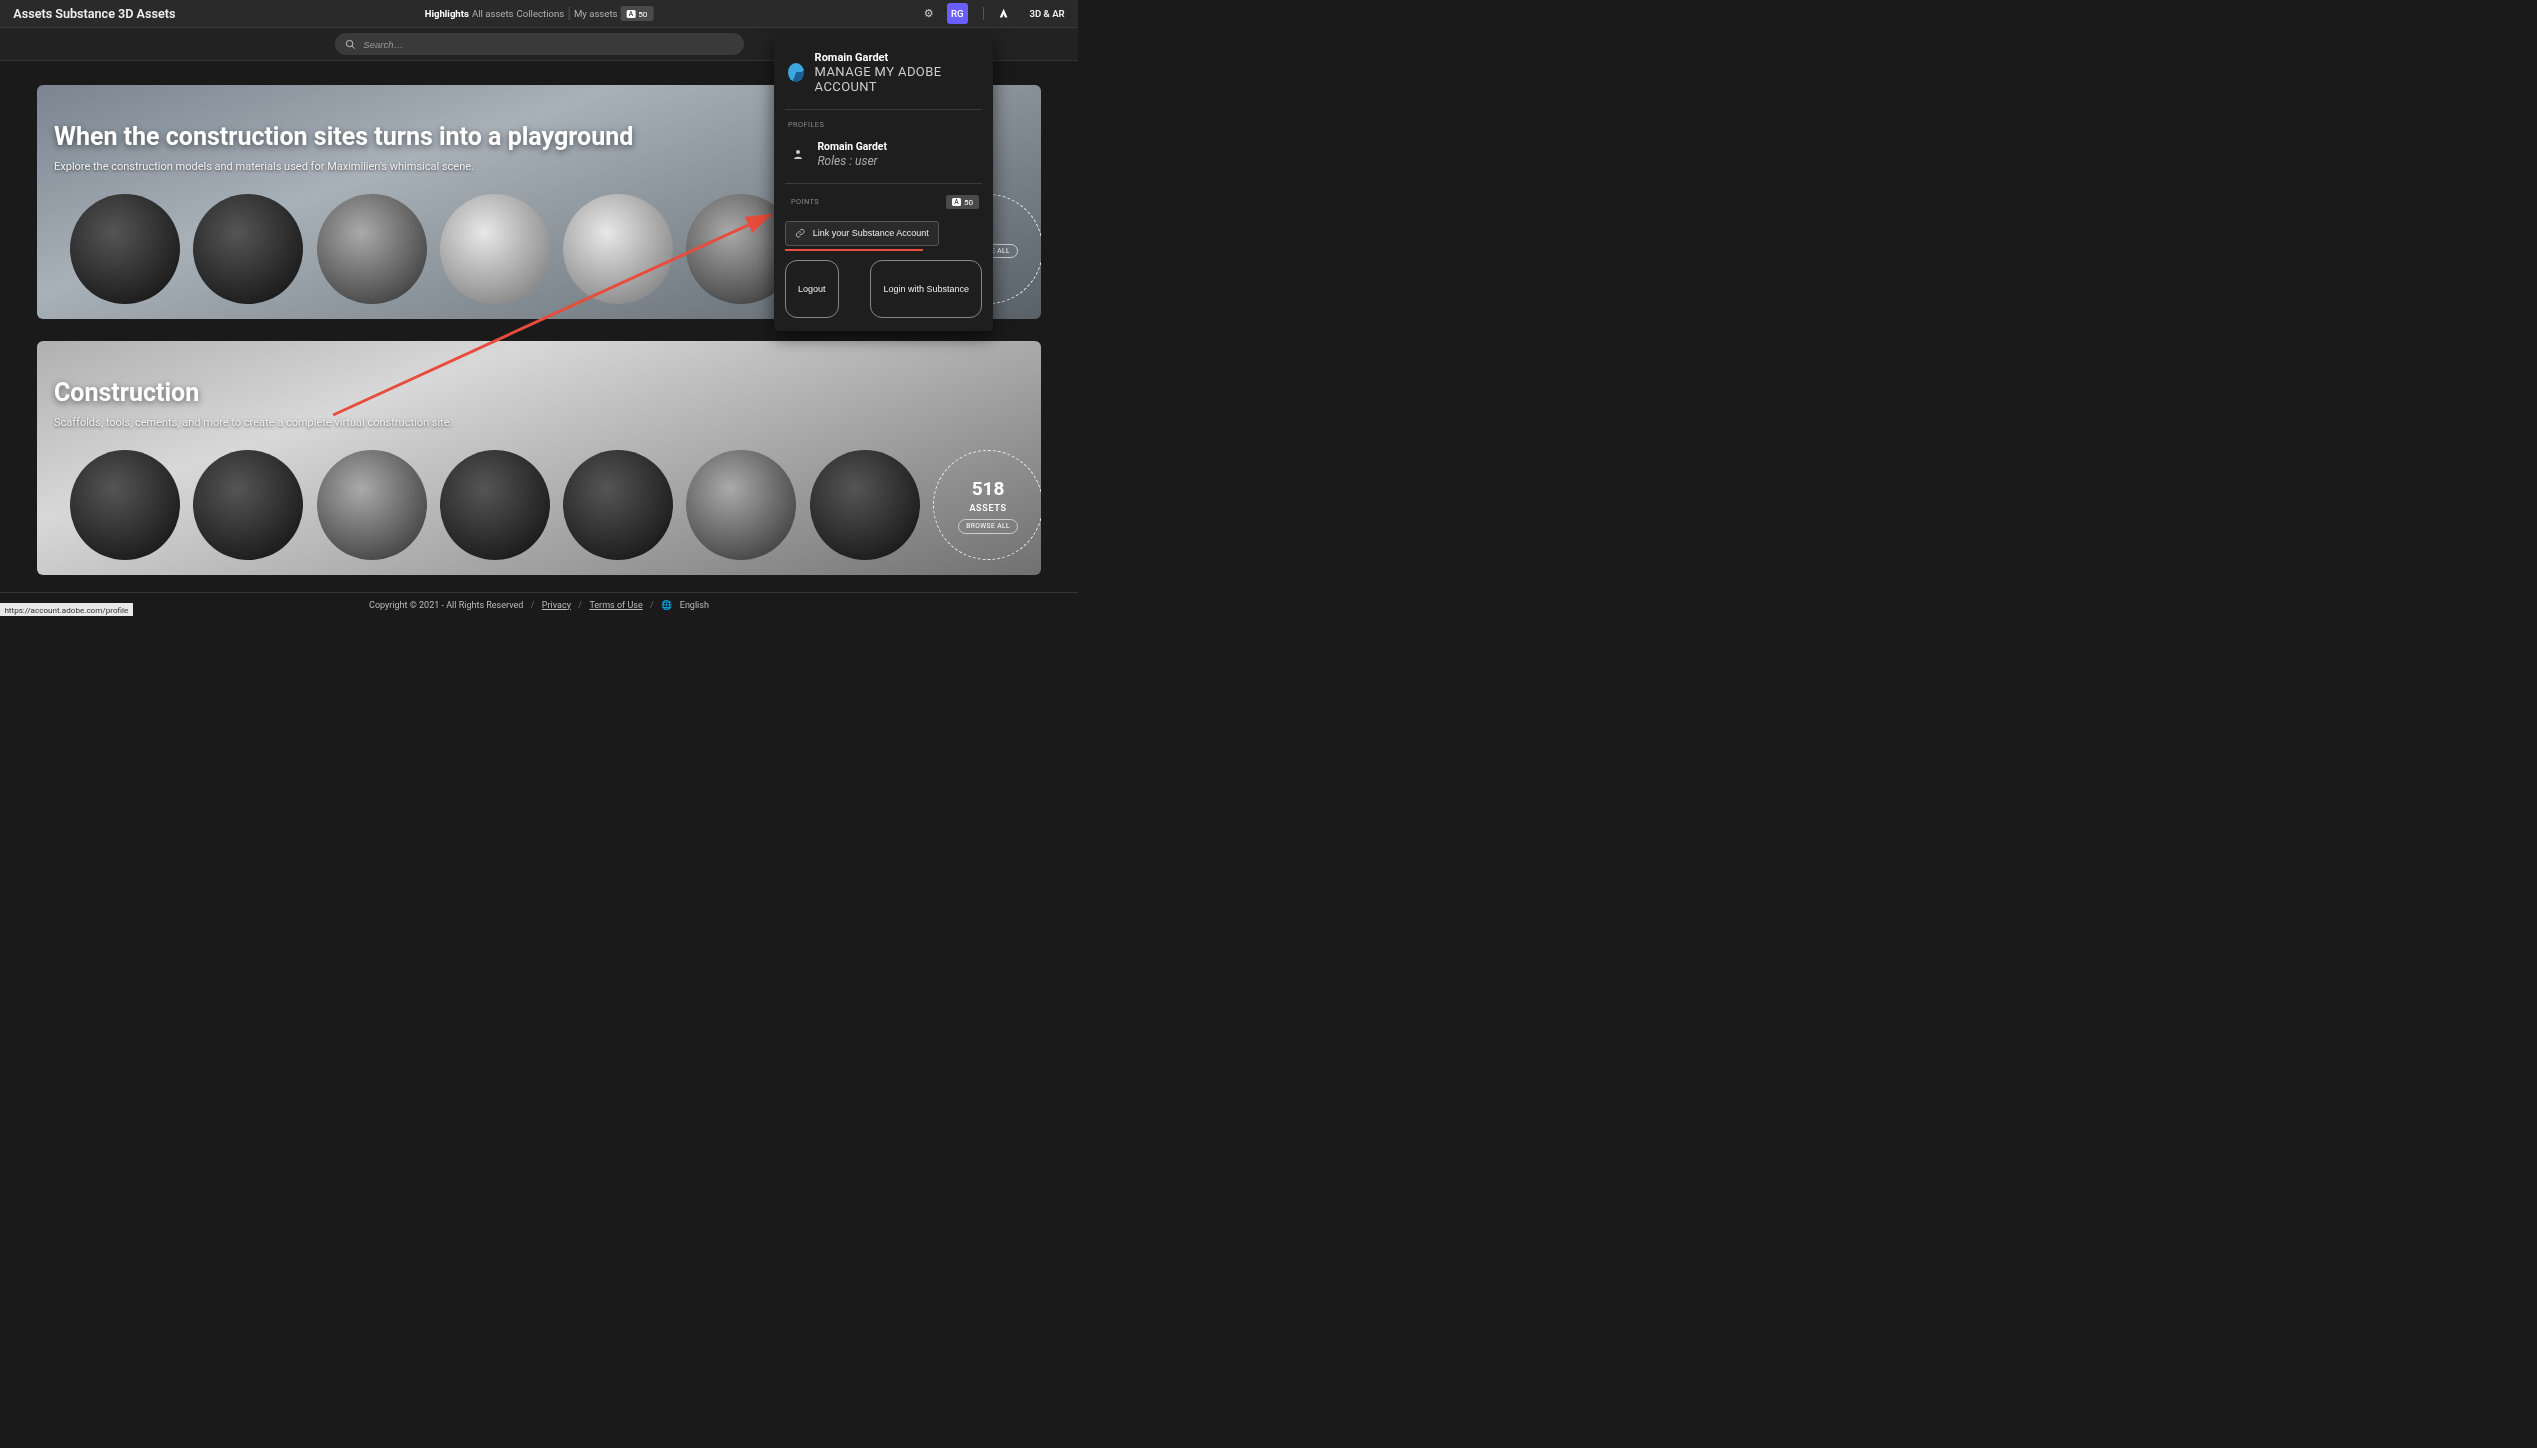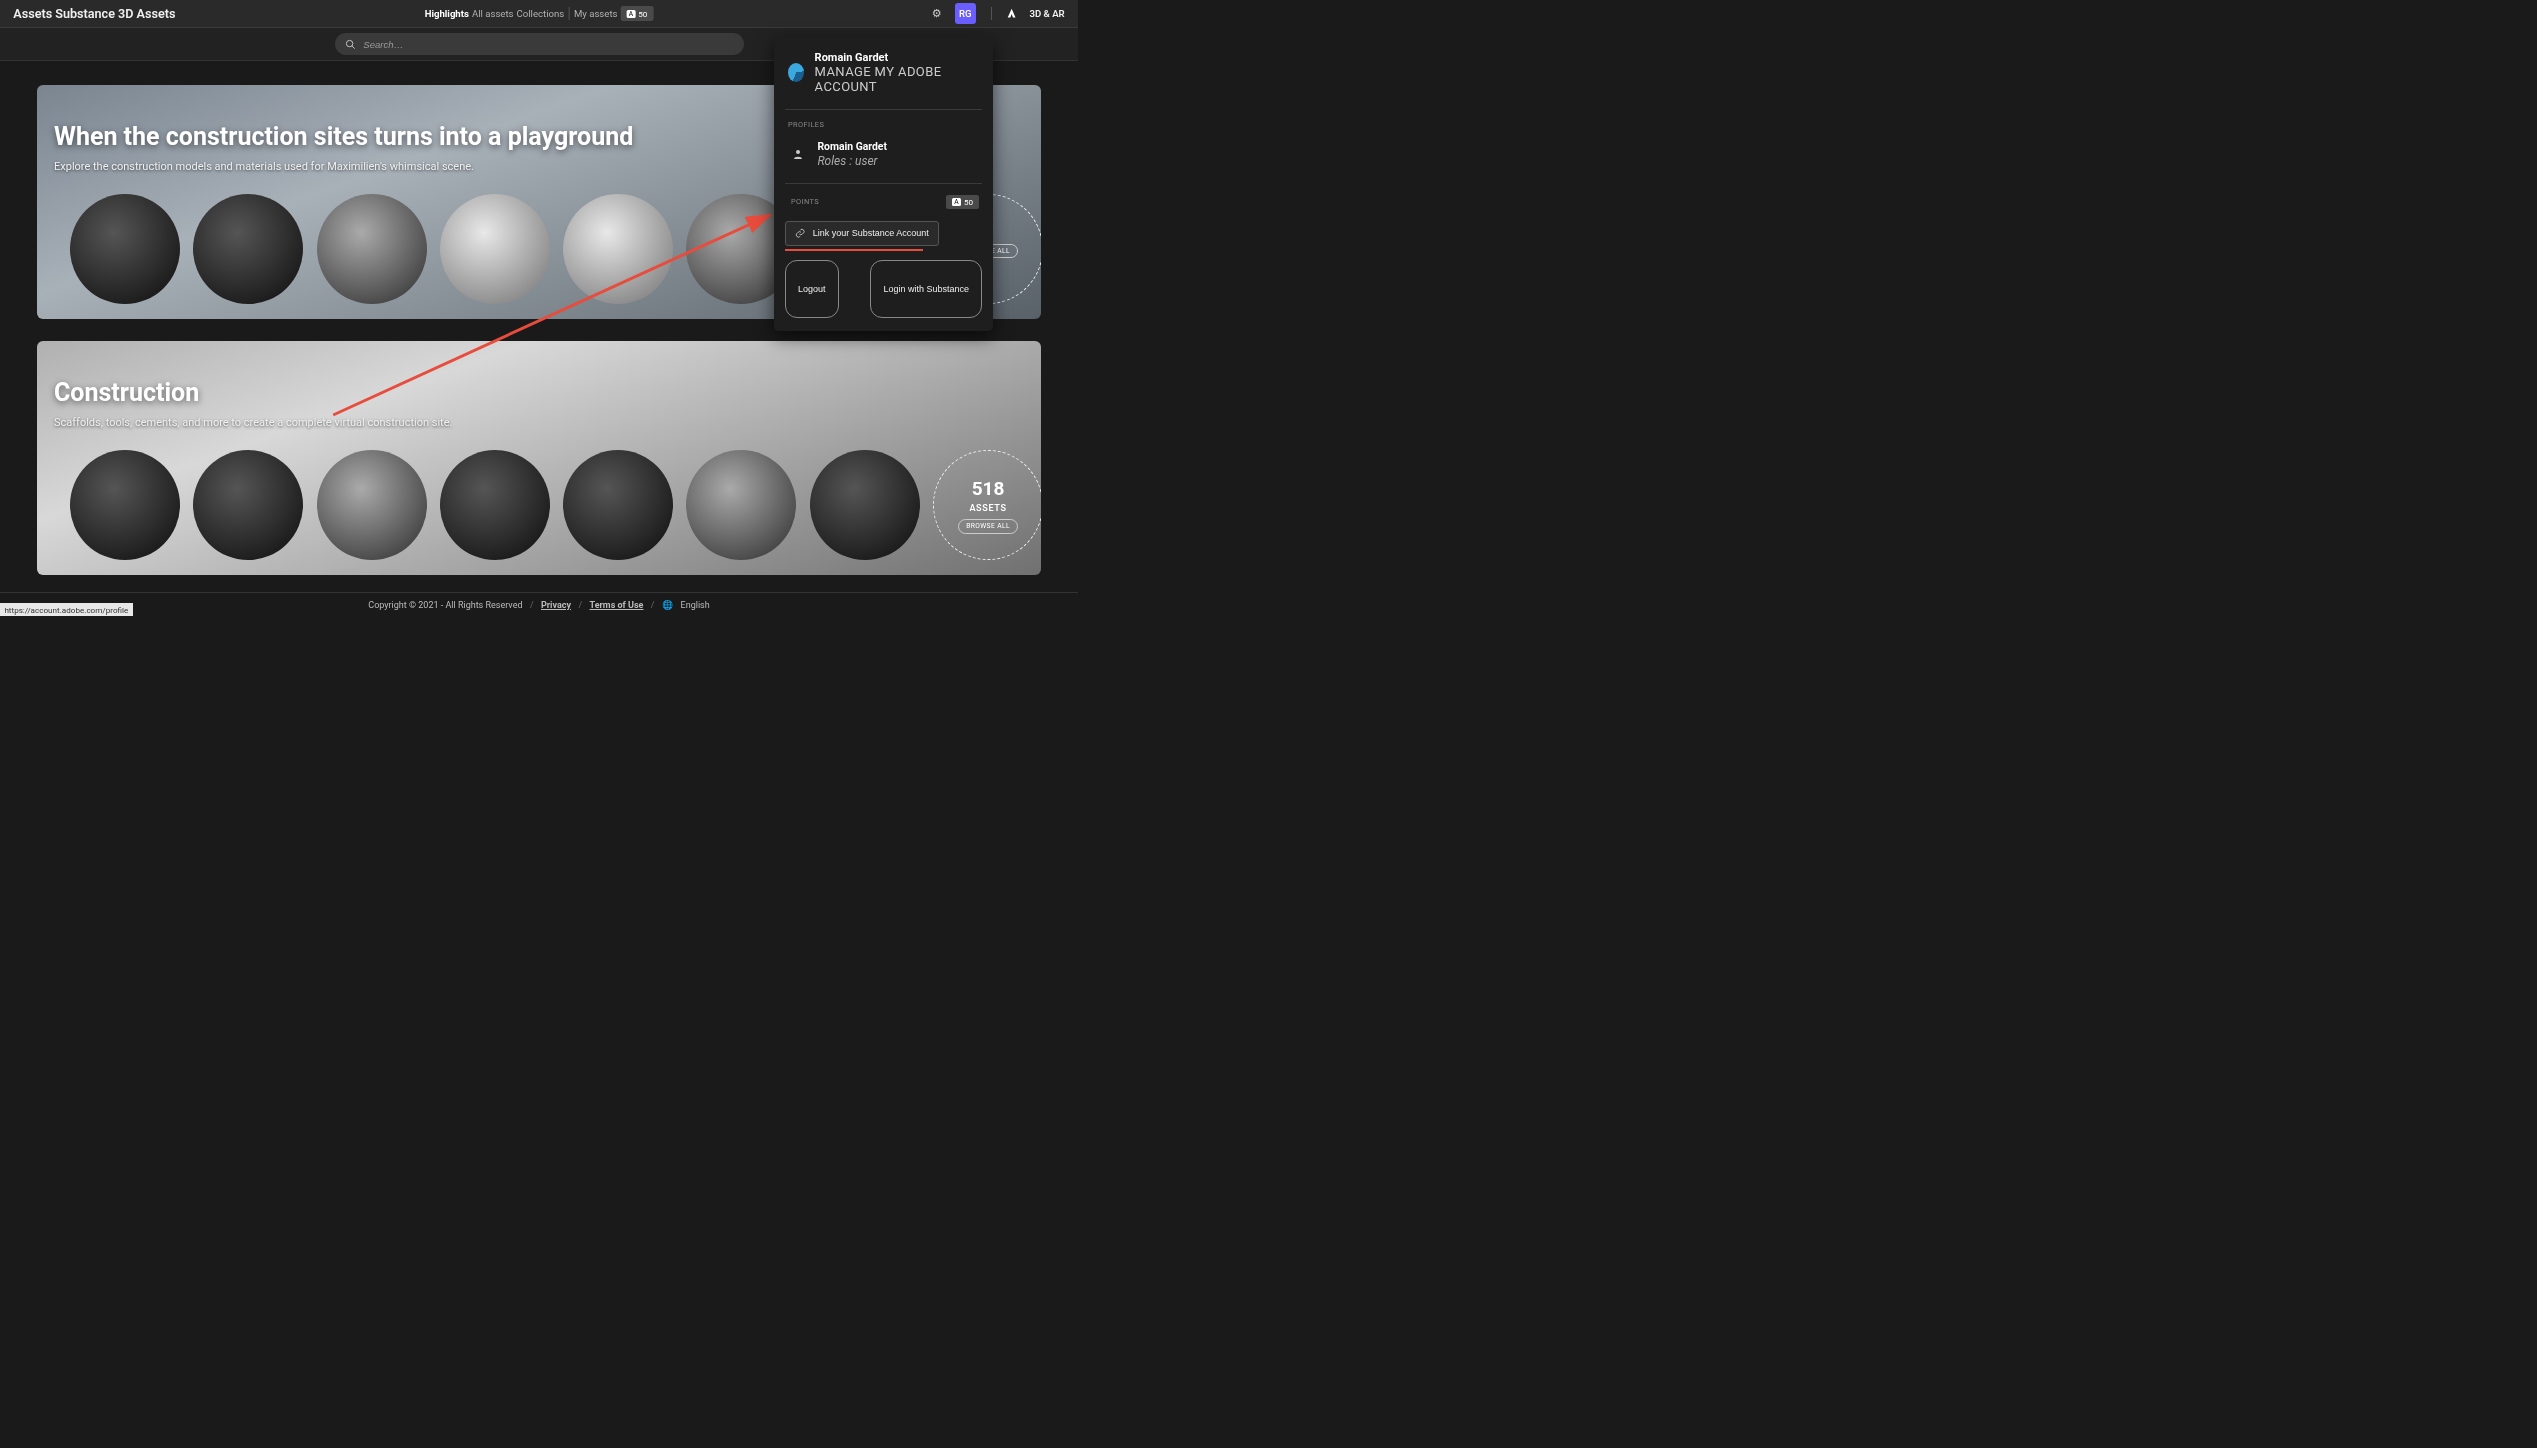--- a/index.html
+++ b/index.html
@@ -79,21 +79,21 @@
       font-size: 9.6px;
       font-weight: 500;
       cursor: pointer;
     }
     .brand-3d {
       font-size: 9.6px;
       font-weight: 600;
       color: #f0f0f0;
       display: flex;
       align-items: center;
-      gap: 13px;
+      gap: 21px;
     }
     .searchbar-row {
       background: #222;
       height: 33px;
       display: flex;
       align-items: center;
       justify-content: center;
       border-bottom: 0.7px solid #333;
     }
     .search-input-wrap {
@@ -287,21 +287,21 @@
       height: 24px;
       background: #1a1a1a;
       border-top: 0.7px solid #333;
       display: flex;
       align-items: center;
       justify-content: center;
       gap: 7.4px;
       font-size: 9px;
       color: #bbb;
     }
-    .footer a { color: #bbb; text-decoration: underline; cursor: pointer; font-weight: bold; }
+    .footer a { color: #bbb; text-decoration: underline; cursor: pointer; }
     .footer-slash { color: #666; }
     .status-url {
       position: absolute;
       bottom: 0;
       left: 0;
       background: #e8e8e8;
       color: #333;
       font-size: 8.1px;
       padding: 1.5px 4.4px;
       z-index: 200;

